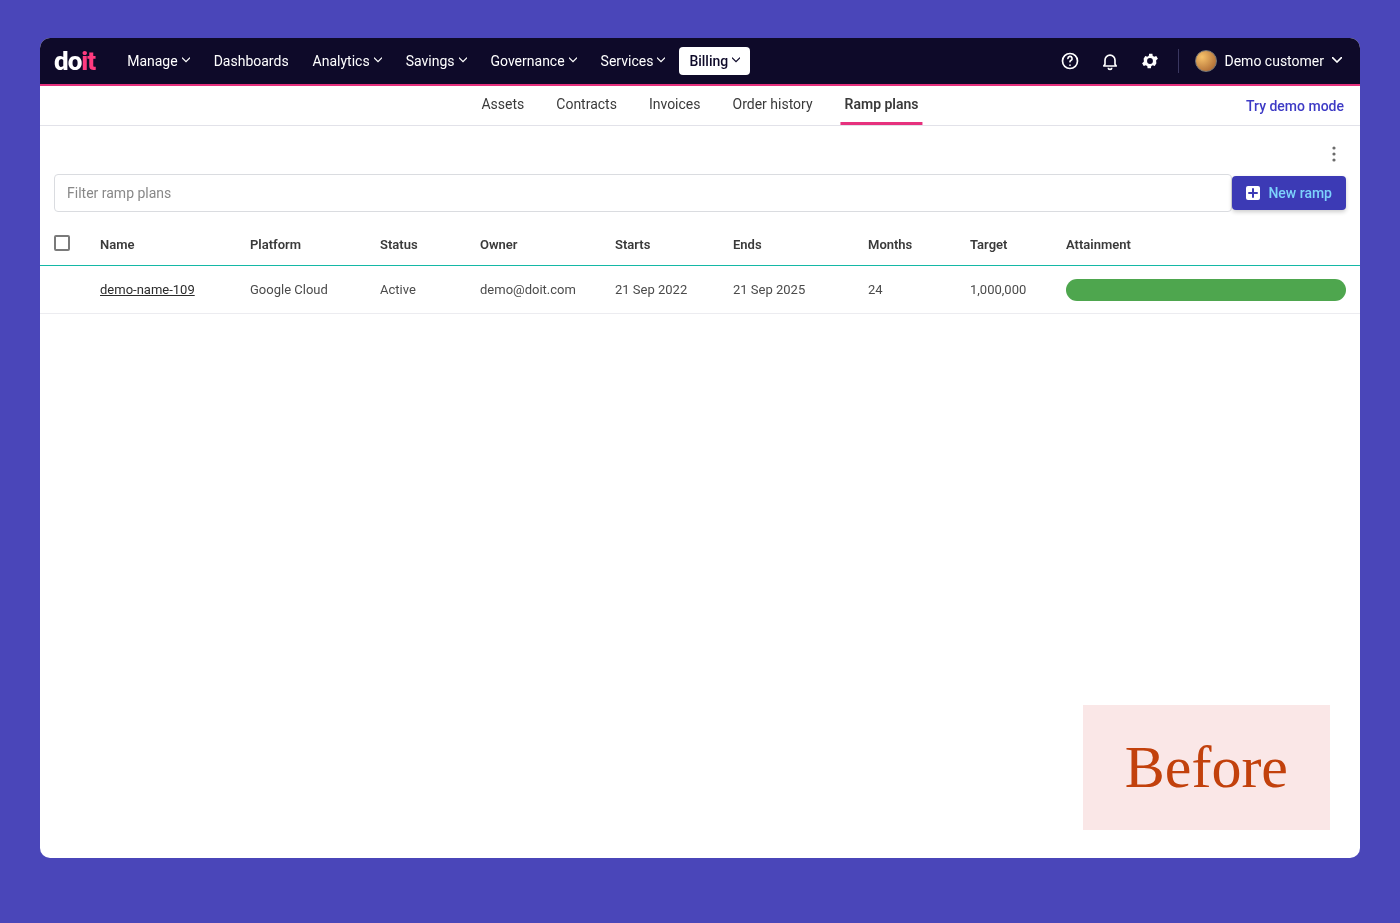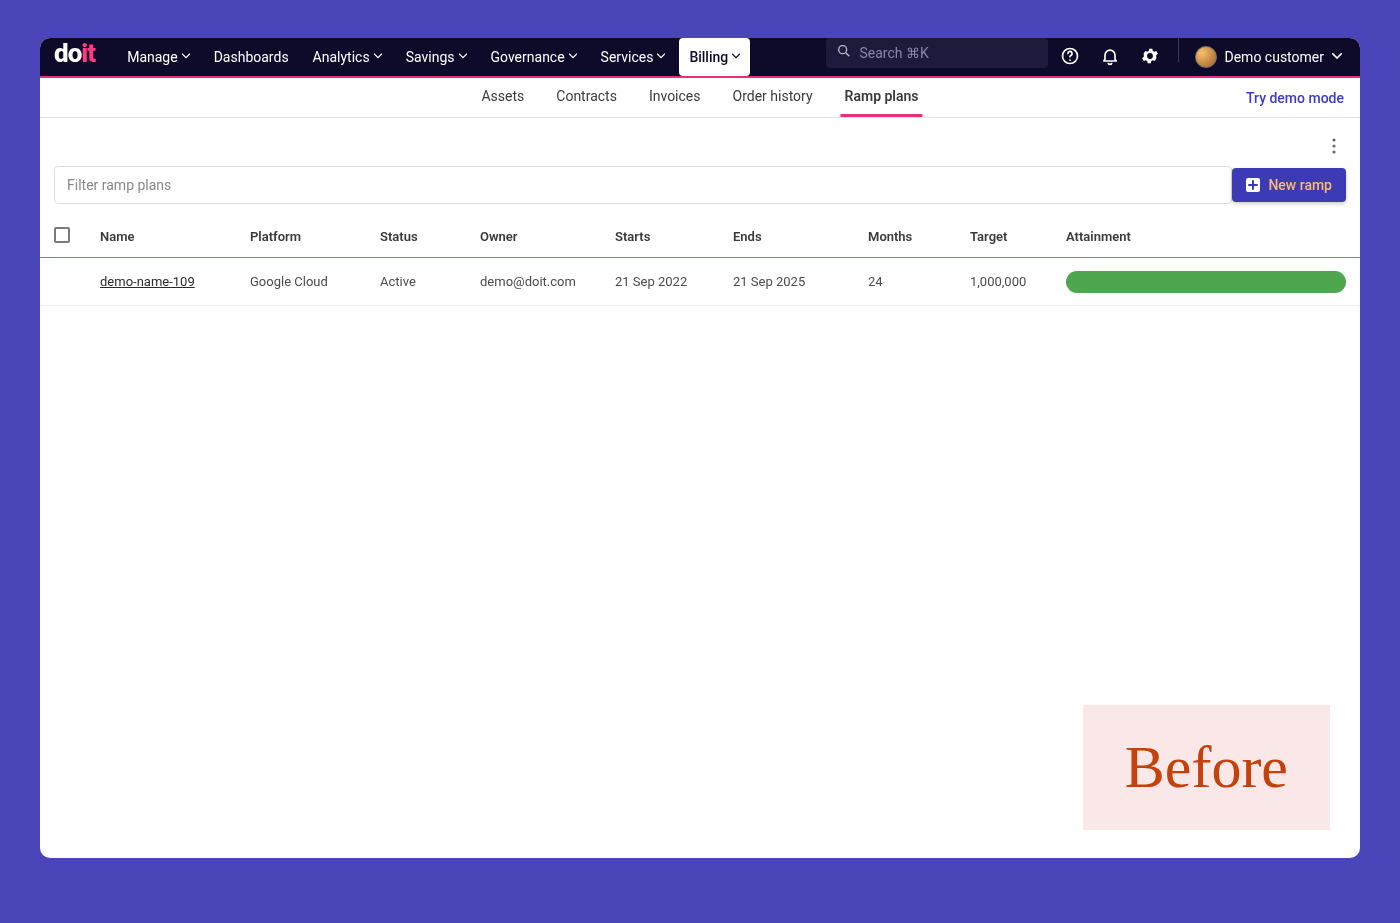--- a/index.html
+++ b/index.html
@@ -1,20 +1,20 @@
 <!DOCTYPE html>
 <html><head>
 <meta charset="utf-8">
 <style>
   * { margin: 0; padding: 0; box-sizing: border-box; font-family: -apple-system, BlinkMacSystemFont, "Segoe UI", Roboto, Helvetica, Arial, sans-serif; }
   body { background: #4a46b9; width: 1400px; height: 923px; padding: 38px 40px 30px 40px; overflow: hidden; }
   .app-window { background: #ffffff; border-radius: 10px; overflow: hidden; width: 100%; height: 820px; position: relative; }
 
   
-  .topbar { background: #0e0a29; height: 40px; display: flex; padding: 0 14px; gap: 4px; border-bottom: 2px solid #e6317d; }
+  .topbar { background: #0e0a29; height: 48px; display: flex; align-items: center; padding: 0 14px; gap: 4px; border-bottom: 2px solid #e6317d; }
   .logo { display: flex; align-items: baseline; font-weight: 800; font-size: 26px; letter-spacing: -1px; margin-right: 18px; }
   .logo-do { color: #ffffff; }
   .logo-it { color: #ff3b7f; }
   .nav-item { color: #ffffff; font-size: 14px; padding: 6px 10px; display: flex; align-items: center; gap: 4px; cursor: pointer; border-radius: 4px; }
   .nav-item.active { background: #ffffff; color: #0e0a29; font-weight: 500; }
   .chevron-down { width: 8px; height: 8px; display: inline-block; }
   .chevron-down svg { display: block; }
   .topbar-spacer { flex: 1; }
   .search-box { background: #1e1a3b; border-radius: 4px; display: flex; align-items: center; padding: 0 10px; height: 30px; width: 222px; color: #8a86a4; gap: 8px; }
   .search-box input { background: transparent; border: none; outline: none; color: #c9c6dc; font-size: 14px; width: 170px; }
@@ -32,21 +32,21 @@
   .demo-link { margin-left: auto; color: #3d3ac5; font-size: 14px; font-weight: 500; cursor: pointer; }
 
   
   .kebab-row { display: flex; justify-content: flex-end; padding: 18px 16px 10px 16px; }
   .kebab { width: 20px; height: 20px; display: flex; align-items: center; justify-content: center; cursor: pointer; color: #6b6b6b; }
 
   
   .filter-row { display: flex; align-items: center; gap: 0; padding: 0 14px 12px 14px; }
   .filter-input { flex: 1; border: 1px solid #dadce0; border-radius: 4px; height: 38px; padding: 0 12px; font-size: 14px; color: #555; }
   .filter-input::placeholder { color: #888; }
-  .new-ramp-btn { background: #3c3ab5; color: #fdba74; border: none; border-radius: 4px; height: 34px; padding: 0 14px; font-size: 14px; font-weight: 500; display: flex; align-items: center; gap: 8px; cursor: pointer; box-shadow: 0 2px 4px rgba(0,0,0,0.2); }
+  .new-ramp-btn { background: #3c3ab5; color: #7dd3fc; border: none; border-radius: 4px; height: 34px; padding: 0 14px; font-size: 14px; font-weight: 500; display: flex; align-items: center; gap: 8px; cursor: pointer; box-shadow: 0 2px 4px rgba(0,0,0,0.2); }
   .plus-box { width: 14px; height: 14px; background: #ffffff; border-radius: 2px; display: flex; align-items: center; justify-content: center; color: #3c3ab5; }
 
   
   .table { width: 100%; }
   .table-header, .table-row { display: grid; grid-template-columns: 46px 150px 130px 100px 135px 118px 135px 102px 96px 1fr; align-items: center; padding: 0 14px; }
   .table-header { height: 42px; border-bottom: 1px solid #14b8a6; color: #3a3a3a; font-size: 13px; font-weight: 600; }
   .table-row { height: 48px; border-bottom: 1px solid #ececf0; color: #4b4b4b; font-size: 13px; }
   .checkbox { width: 16px; height: 16px; border: 2px solid #7a7a7a; border-radius: 2px; display: inline-block; cursor: pointer; }
   .ramp-name { text-decoration: underline; color: #2b2b2b; cursor: pointer; }
   .attainment-bar { height: 22px; width: 100%; background: #4ea64e; border-radius: 14px; }
@@ -113,29 +113,20 @@
       <span>Billing</span>
       <span class="chevron-down">
           <svg viewBox="0 0 10 6" width="8" height="6">
             <path d="M0 0 L5 5 L10 0" fill="none" stroke="currentColor" stroke-width="1.6"></path>
           </svg>
         </span>
     </div>
 
     <div class="topbar-spacer"></div>
 
-    <div class="search-box">
-      <span>
-        <svg width="16" height="16" viewBox="0 0 24 24" fill="none">
-            <circle cx="10" cy="10" r="6" stroke="#bcb9d0" stroke-width="2"></circle>
-            <line x1="15" y1="15" x2="20" y2="20" stroke="#bcb9d0" stroke-width="2"></line>
-          </svg>
-      </span>
-      <input placeholder="Search ⌘K" style="">
-    </div>
 
     <div class="topbar-icon">
       <svg width="20" height="20" viewBox="0 0 24 24" fill="none">
           <circle cx="12" cy="12" r="9" stroke="#fff" stroke-width="2"></circle>
           <path d="M9.5 9a2.5 2.5 0 1 1 3.5 2.3c-.8.4-1 .9-1 1.7" stroke="#fff" stroke-width="2" stroke-linecap="round"></path>
           <circle cx="12" cy="17" r="1" fill="#fff"></circle>
         </svg>
     </div>
     <div class="topbar-icon">
       <svg width="20" height="20" viewBox="0 0 24 24" fill="none">

